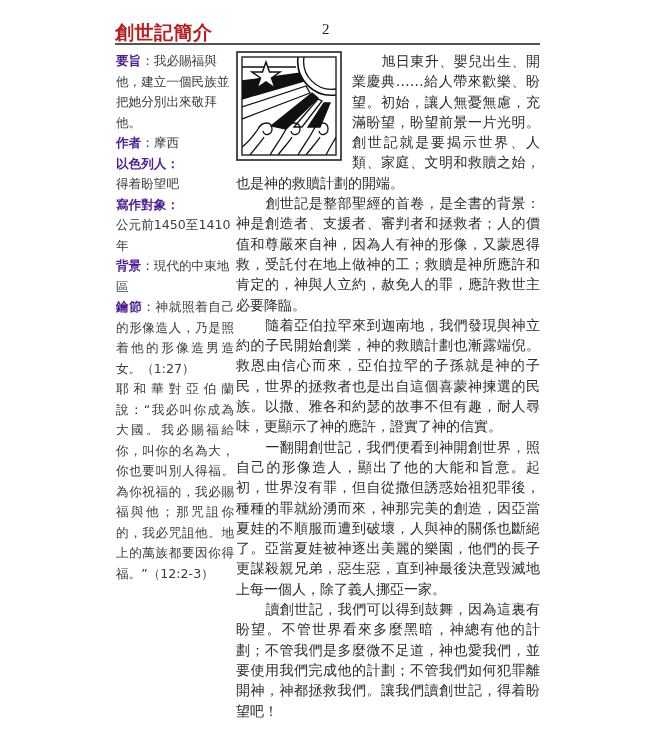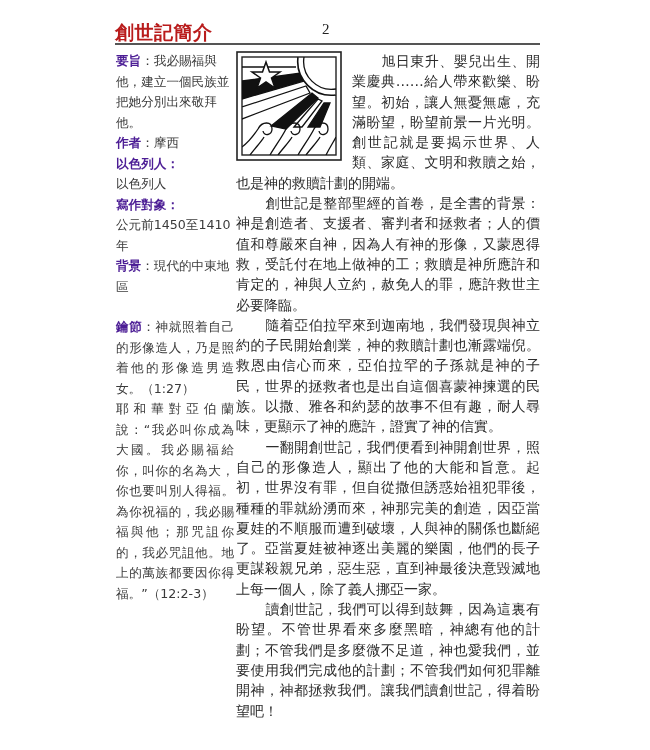--- a/index.html
+++ b/index.html
@@ -6,21 +6,21 @@
     body { width: 650px; height: 750px; position: relative; overflow: hidden;
       font-family: "DejaVu Sans", sans-serif; color: #2a2a2a; }
     .header { position: absolute; left: 115px; top: 20px; width: 425px; height: 22px; }
     .header-title { position: absolute; left: 0; top: 0; font-size: 19px; font-weight: bold; color: #b91c1c; letter-spacing: 0.5px; }
     .header-page { position: absolute; left: 207px; top: 1px; font-family: "Liberation Serif", serif; font-size: 15px; color: #222; }
     .header-rule { position: absolute; left: 115px; top: 43px; width: 425px; height: 2px; background: #555; }
 
     .sidebar { position: absolute; left: 116px; top: 51px; width: 118px; font-size: 12.6px; line-height: 20.5px; color: #3a3a3a; }
     .sidebar p { margin: 0; }
     .sidebar .lbl { font-weight: bold; color: #4c1d95; }
-    .sidebar .justify { text-align: justify; text-align-last: justify; margin-top: 20px; }
+    .sidebar .justify { text-align: justify; text-align-last: justify; }
 
     .main { position: absolute; left: 236px; top: 51px; width: 304px; font-size: 14px; line-height: 20.3px; color: #2c2c2c; }
     .main p { margin: 0; text-align: justify; }
     .indent { text-indent: 2.1em; }
     .illus { float: left; width: 106px; height: 110px; margin: 0 10px 4px 0; }
     .illus svg { display: block; }
   </style>
 </head>
 <body>
 
@@ -31,21 +31,21 @@
 <div class="header-rule"></div>
 
 <div class="sidebar">
   <p>
     <span class="lbl">要旨</span><span>：我必賜福與他，建立一個民族並把她分別出來敬拜他。</span>
   </p>
   <p>
     <span class="lbl">作者</span><span>：摩西</span>
   </p>
   <p class="lbl">以色列人：</p>
-  <p>以色列人</p>
+  <p>得着盼望吧</p>
   <p class="lbl">寫作對象：</p>
   <p>公元前1450至1410年</p>
   <p>
     <span class="lbl">背景</span><span>：現代的中東地區</span>
   </p>
   <p class="justify" style="text-align-last:left;">
     <span class="lbl">鑰節</span><span>：神就照着自己的形像造人，乃是照着他的形像造男造女。（1:27）</span>
   </p>
   <p style="text-align:justify;">耶和華對亞伯蘭說：“我必叫你成為大國。我必賜福給你，叫你的名為大，你也要叫別人得福。為你祝福的，我必賜福與他；那咒詛你的，我必咒詛他。地上的萬族都要因你得福。”（12:2-3）</p>
 </div>

